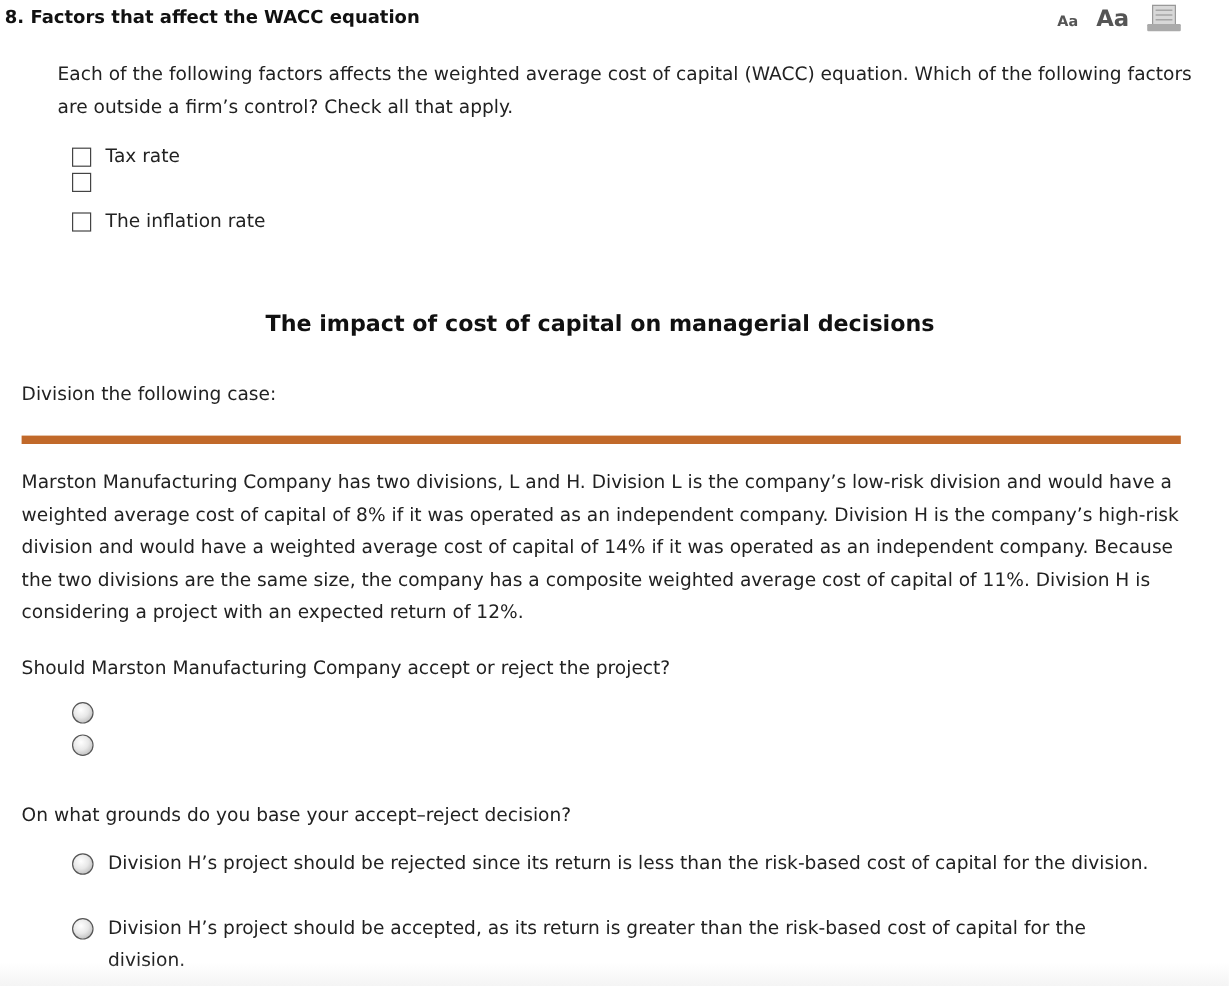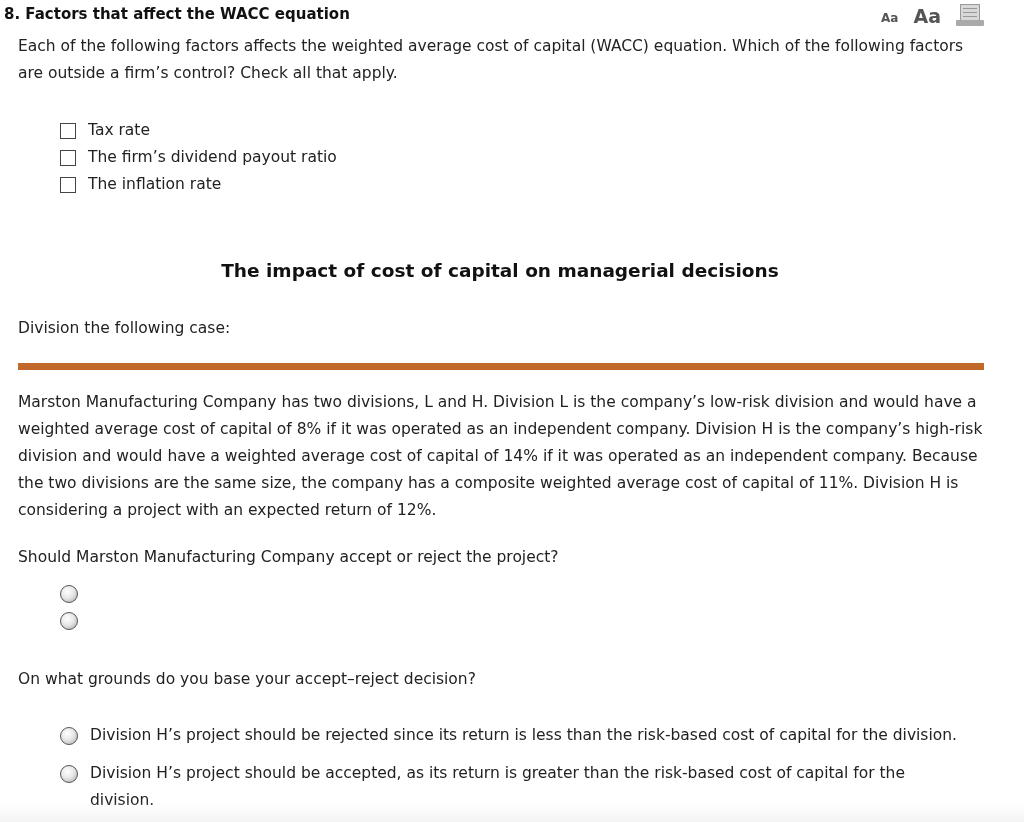--- a/index.html
+++ b/index.html
@@ -41,50 +41,49 @@
   <span class="print-icon">
       <span class="paper">
         <i></i>
         <i></i>
         <i></i>
       </span>
       <span class="base"></span>
     </span>
 </div>
 
-<div class="p" style="top:33px;">Each of the following factors affects the weighted average cost of capital (WACC) equation. Which of the following factors are outside a firm’s control? Check all that apply.</div>
+<div class="p" style="top:49px;margin-left:30px;">Each of the following factors affects the weighted average cost of capital (WACC) equation. Which of the following factors are outside a firm’s control? Check all that apply.</div>
 
 <div class="opt" style="top:117px;">
   <span class="cb"></span>
   <span class="lbl">Tax rate</span>
 </div>
 <div class="opt" style="top:144px;">
   <span class="cb"></span>
-  <span class="lbl">The firm’s dividend payout ratio</span>
 </div>
 <div class="opt" style="top:171px;">
   <span class="cb"></span>
   <span class="lbl">The inflation rate</span>
 </div>
 
 <div class="subhead">The impact of cost of capital on managerial decisions</div>
 <div class="p" style="top:315px;">Division the following case:</div>
 <div class="rule"></div>
 <div class="p" style="top:389px;">Marston Manufacturing Company has two divisions, L and H. Division L is the company’s low-risk division and would have a weighted average cost of capital of 8% if it was operated as an independent company. Division H is the company’s high-risk division and would have a weighted average cost of capital of 14% if it was operated as an independent company. Because the two divisions are the same size, the company has a composite weighted average cost of capital of 11%. Division H is considering a project with an expected return of 12%.</div>
 
 <div class="p" style="top:544px;">Should Marston Manufacturing Company accept or reject the project?</div>
 <div class="opt" style="top:585px;">
   <span class="rb"></span>
 </div>
 <div class="opt" style="top:612px;">
   <span class="rb"></span>
 </div>
 
 <div class="p" style="top:666px;">On what grounds do you base your accept–reject decision?</div>
-<div class="opt multi" style="top:706px;margin-top:16px;">
+<div class="opt multi" style="top:706px;">
   <span class="rb"></span>
   <span class="lbl">Division H’s project should be rejected since its return is less than the risk-based cost of capital for the division.</span>
 </div>
 <div class="opt multi" style="top:760px;justify-content:flex-end;">
   <span class="rb"></span>
   <span class="lbl">Division H’s project should be accepted, as its return is greater than the risk-based cost of capital for the division.</span>
 </div>
 <div class="fade"></div>
 
 </body></html>

